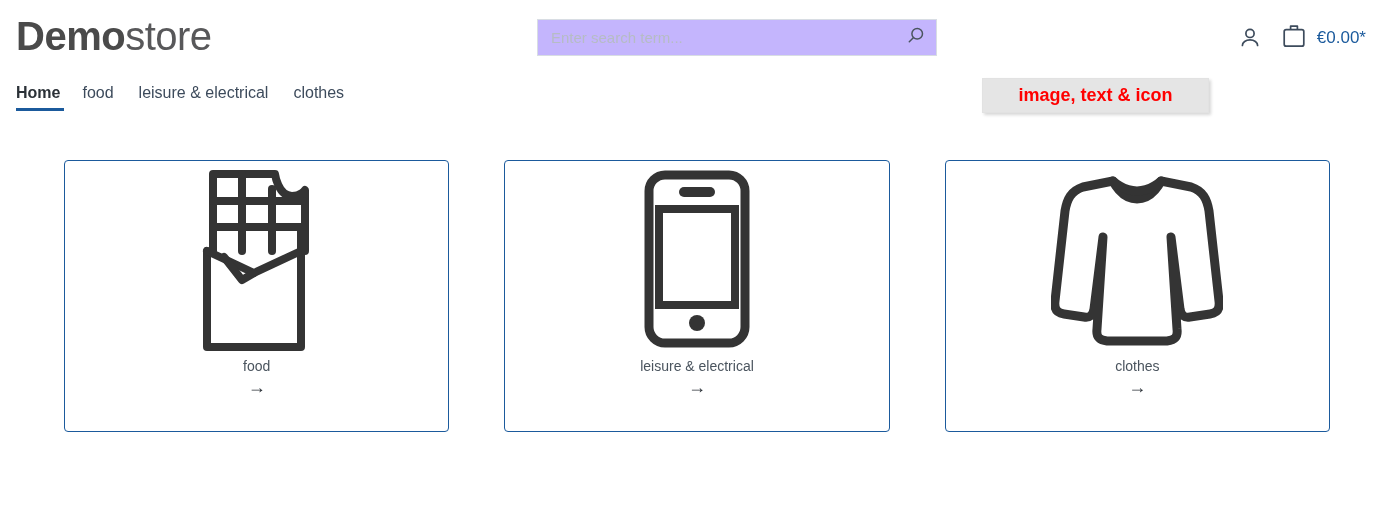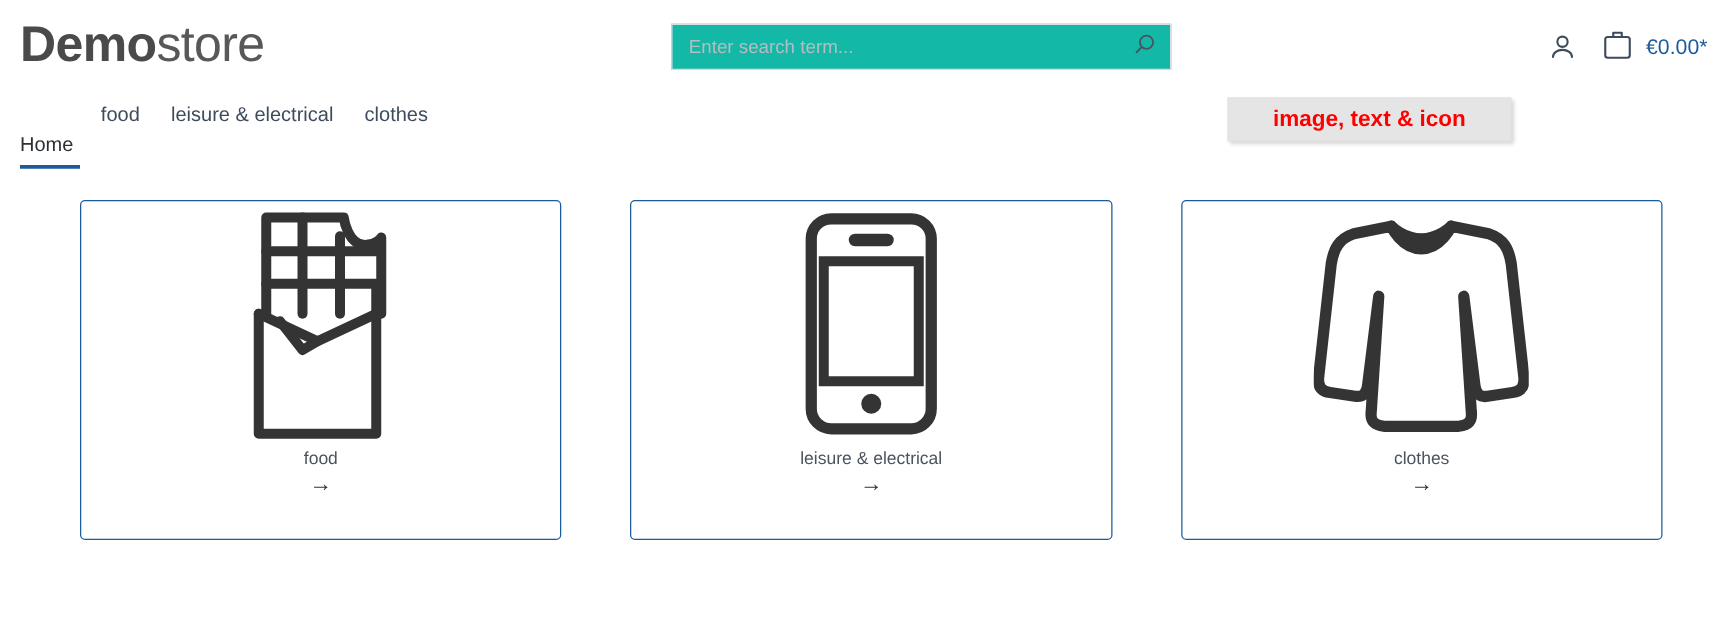--- a/index.html
+++ b/index.html
@@ -43,21 +43,21 @@
     color: #58585a;
   }
 
   .search-wrap {
     position: absolute;
     left: 537px;
     top: 19px;
     width: 400px;
     height: 37px;
     border: 1px solid #d8dde3;
-    background: #14b8a6;
+    background: #c4b5fd;
     display: flex;
     align-items: flex-start;
   }
   .search-input {
     flex: 1 1 auto;
     height: 35px;
     border: 0;
     outline: none;
     background: transparent;
     padding: 0 10px 0 13px;
@@ -116,24 +116,23 @@
   .nav-item {
     position: relative;
     font-size: 16px;
     color: #3d4b5c;
     padding: 0 25px 10px 0;
     cursor: pointer;
     line-height: 22px;
     white-space: nowrap;
   }
   .nav-item.active {
-    font-weight: normal;
+    font-weight: bold;
     color: #2b3137;
     padding-right: 22px;
-    margin-top: 24px;
   }
   .nav-item.active::after {
     content: "";
     position: absolute;
     left: 0;
     bottom: 3px;
     width: 48px;
     height: 3px;
     background: #1b5a9c;
   }

